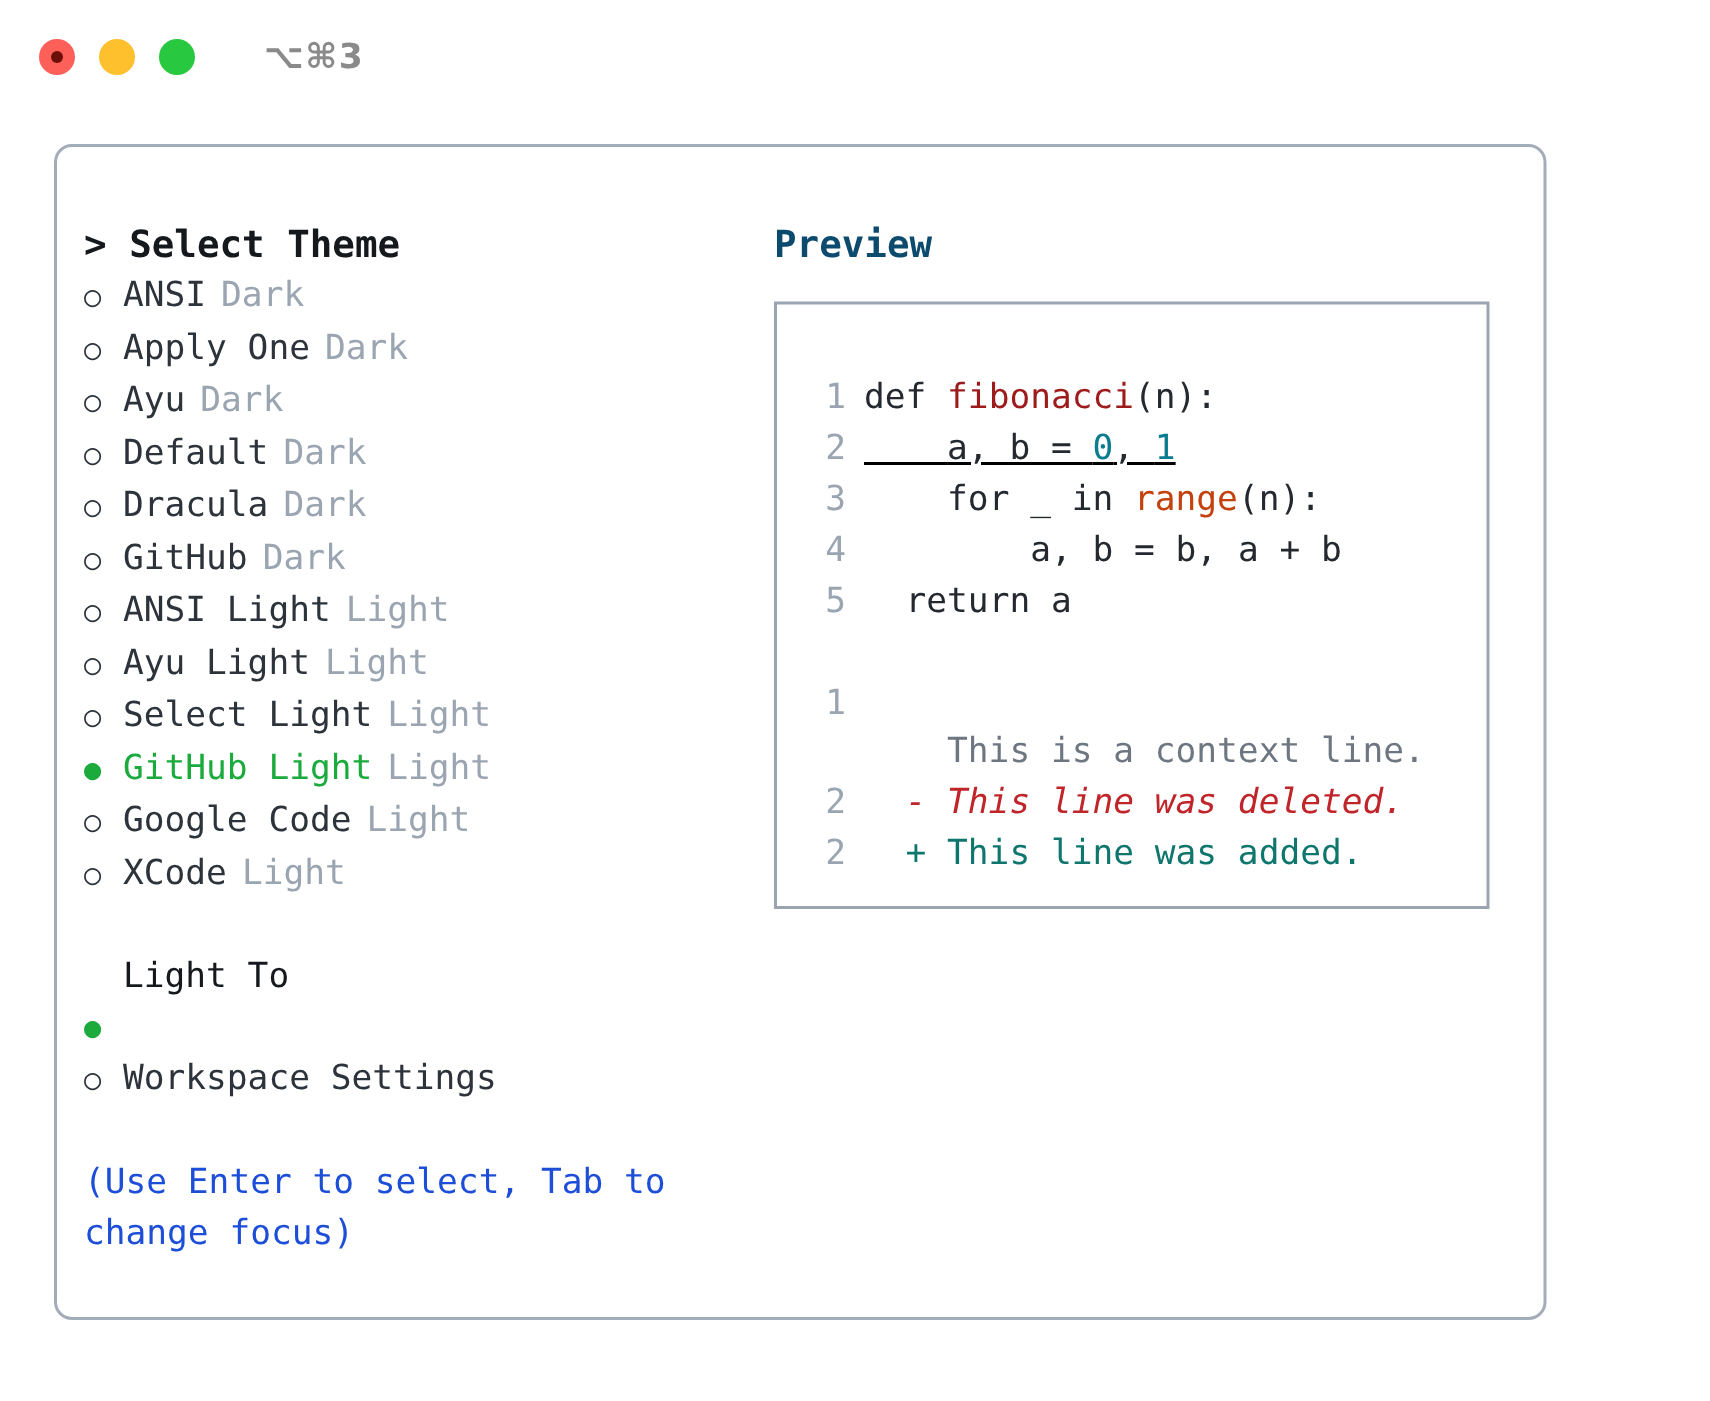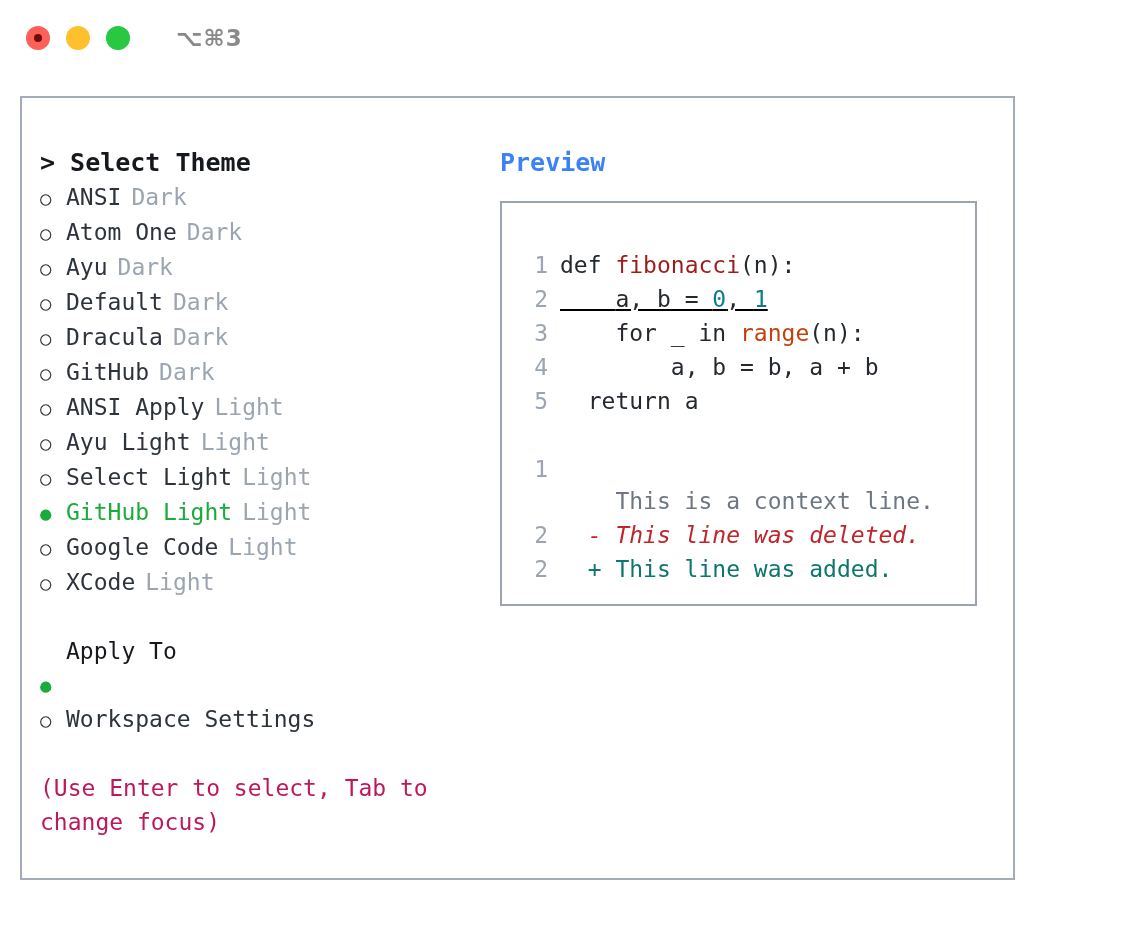--- a/index.html
+++ b/index.html
@@ -51,24 +51,24 @@
     color: #8a8a8a;
     font-size: 23px;
     font-weight: bold;
     letter-spacing: 1px;
     font-family: "DejaVu Sans", sans-serif;
   }
 
   
   #card {
     position: absolute;
-    left: 20px; top: 96px;
+    left: 36px; top: 96px;
     width: 995px; height: 784px;
     border: 2px solid #a3adba;
-    border-radius: 0;
+    border-radius: 12px;
     background: #ffffff;
   }
 
   #card-inner {
     position: relative;
     width: 100%; height: 100%;
     padding: 48px 0 0 0;
   }
 
   .columns { display: flex; }
@@ -109,32 +109,32 @@
   .apply-title {
     font-size: 23px;
     color: #15181c;
     line-height: 34px;
     padding-left: 26px;
     white-space: pre;
   }
 
   .hint {
     margin-top: 34px;
-    color: #be185d;
+    color: #1d4ed8;
     font-size: 23px;
     line-height: 34px;
     width: 410px;
     white-space: pre-wrap;
   }
 
   
   .preview-title {
     font-size: 25px;
     font-weight: bold;
-    color: #3b82f6;
+    color: #0c4a6e;
     line-height: 34px;
   }
   #preview-box {
     margin-top: 21px;
     width: 477px;
     height: 405px;
     border: 2px solid #9aa5b1;
     background: #ffffff;
     padding: 45px 0 0 18px;
   }
@@ -179,35 +179,35 @@
   <div id="card">
     <div id="card-inner">
       <div class="columns">
 
         <div class="col-left">
 
           <div class="section-title">&gt; Select Theme</div>
 
           <div class="theme-list" id="theme-list">
               <div class="row"><span class="bullet">○</span><span class="row-label">ANSI</span><span class="row-tag">Dark</span></div>
-              <div class="row"><span class="bullet">○</span><span class="row-label">Atom One</span><span class="row-tag">Dark</span></div>
+              <div class="row"><span class="bullet">○</span><span class="row-label">Apply One</span><span class="row-tag">Dark</span></div>
               <div class="row"><span class="bullet">○</span><span class="row-label">Ayu</span><span class="row-tag">Dark</span></div>
               <div class="row"><span class="bullet">○</span><span class="row-label">Default</span><span class="row-tag">Dark</span></div>
               <div class="row"><span class="bullet">○</span><span class="row-label">Dracula</span><span class="row-tag">Dark</span></div>
               <div class="row"><span class="bullet">○</span><span class="row-label">GitHub</span><span class="row-tag">Dark</span></div>
-              <div class="row"><span class="bullet">○</span><span class="row-label">ANSI Apply</span><span class="row-tag">Light</span></div>
+              <div class="row"><span class="bullet">○</span><span class="row-label">ANSI Light</span><span class="row-tag">Light</span></div>
               <div class="row"><span class="bullet">○</span><span class="row-label">Ayu Light</span><span class="row-tag">Light</span></div>
               <div class="row"><span class="bullet">○</span><span class="row-label">Select Light</span><span class="row-tag">Light</span></div>
               <div class="row selected"><span class="bullet filled">●</span><span class="row-label">GitHub Light</span><span class="row-tag">Light</span></div>
               <div class="row"><span class="bullet">○</span><span class="row-label">Google Code</span><span class="row-tag">Light</span></div>
               <div class="row"><span class="bullet">○</span><span class="row-label">XCode</span><span class="row-tag">Light</span></div>
             </div>
 
           <div class="apply-block">
-            <div class="apply-title">Apply To</div>
+            <div class="apply-title">Light To</div>
             <div id="apply-list">
                 <div class="row selected"><span class="bullet filled">●</span></div>
                 <div class="row"><span class="bullet">○</span><span class="row-label">Workspace Settings</span></div>
               </div>
           </div>
 
           <div class="hint">(Use Enter to select, Tab to change focus)</div>
         </div>
 
         <div class="col-right">

